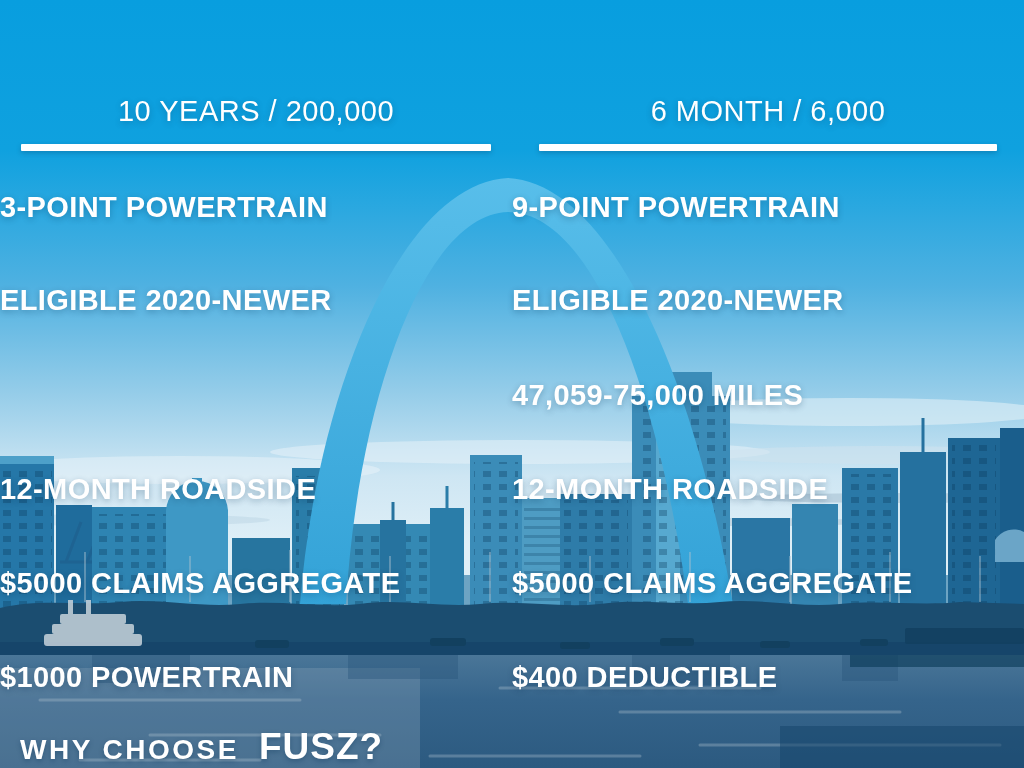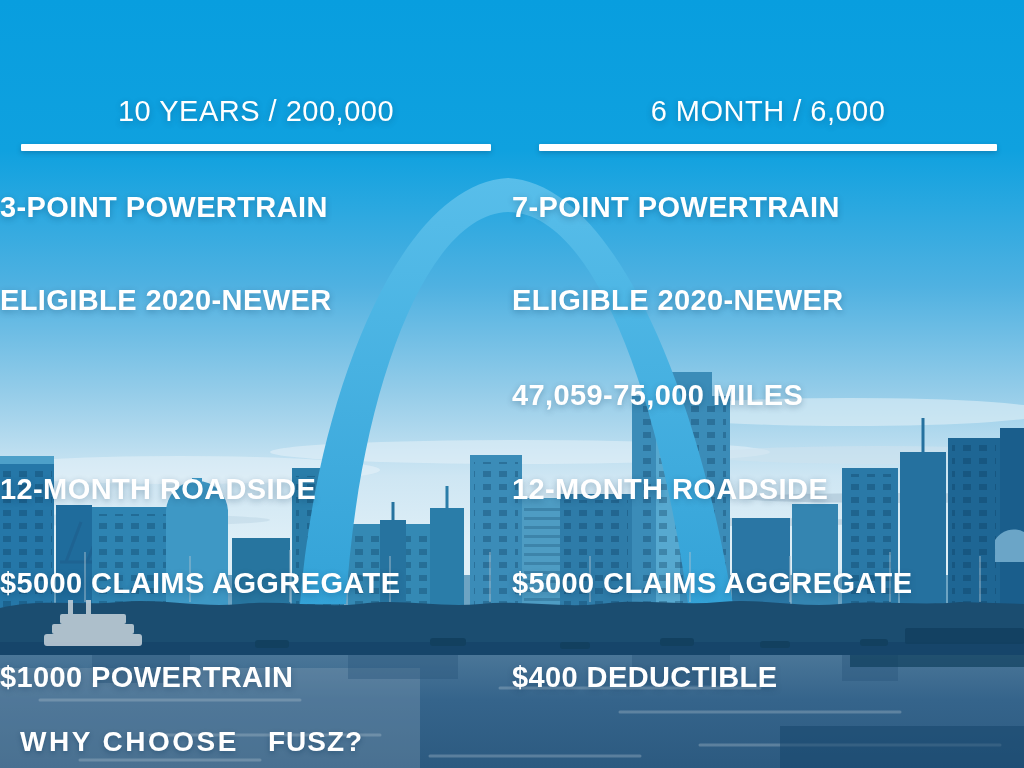--- a/index.html
+++ b/index.html
@@ -32,21 +32,21 @@
     color:var(--text,#fff);
     text-shadow:0 2px 6px rgba(6,45,80,.30);
     white-space:nowrap;
   }
   .r1{top:187px}.r2{top:280px}.r3{top:375px}.r4{top:469px}.r5{top:563px}.r6{top:657px}
   .footer{
     position:absolute;left:20px;top:726px;color:var(--text,#fff);
     text-shadow:0 2px 5px rgba(6,45,80,.35);white-space:nowrap;
   }
   .footer .fq{font-size:28px;font-weight:700;letter-spacing:2.5px;}
-  .footer .fb{font-size:28px;font-weight:700;letter-spacing:1px;margin-left:29px;}
+  .footer .fb{font-size:37px;font-weight:700;letter-spacing:1px;margin-left:20px;}
 </style>
 </head>
 <body>
 
 <div class="stage">
 
   <svg class="bg" viewBox="0 0 1024 768" preserveAspectRatio="none" aria-hidden="true">
     <defs>
       <linearGradient id="sky" x1="0" y1="0" x2="0" y2="1">
         <stop offset="0" stop-color="#089EDF"></stop>
@@ -184,21 +184,21 @@
     <div class="row r1">3-POINT POWERTRAIN</div>
     <div class="row r2">ELIGIBLE 2020-NEWER</div>
     <div class="row r4">12-MONTH ROADSIDE</div>
     <div class="row r5">$5000 CLAIMS AGGREGATE</div>
     <div class="row r6">$1000 POWERTRAIN</div>
   </div>
 
   <div class="col col-right">
     <div class="col-title">6 MONTH / 6,000</div>
     <div class="title-underline"></div>
-    <div class="row r1">7-POINT POWERTRAIN</div>
+    <div class="row r1">9-POINT POWERTRAIN</div>
     <div class="row r2">ELIGIBLE 2020-NEWER</div>
     <div class="row r3">47,059-75,000 MILES</div>
     <div class="row r4">12-MONTH ROADSIDE</div>
     <div class="row r5">$5000 CLAIMS AGGREGATE</div>
     <div class="row r6">$400 DEDUCTIBLE</div>
   </div>
 
   <div class="footer">
     <span class="fq">WHY CHOOSE</span><span class="fb">FUSZ?</span>
   </div>

